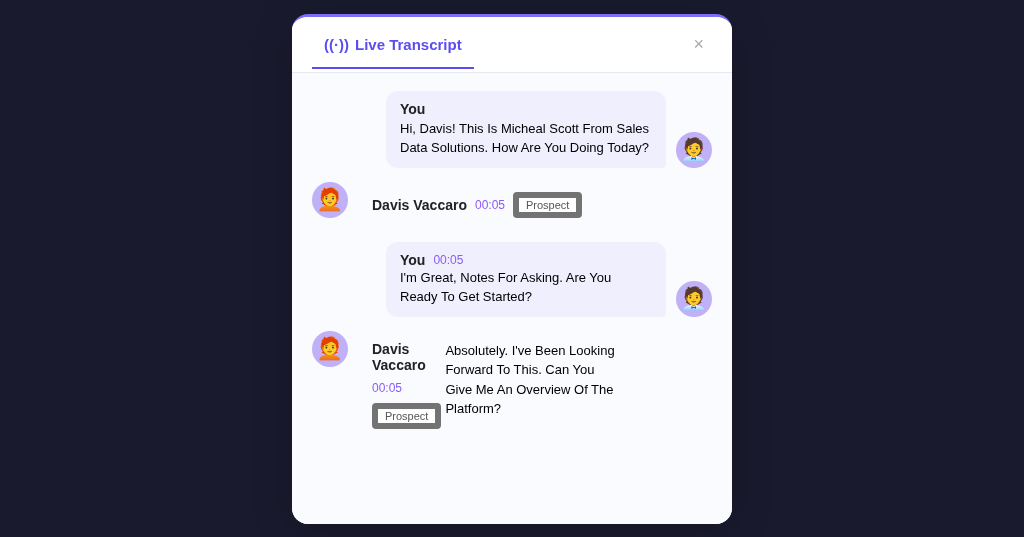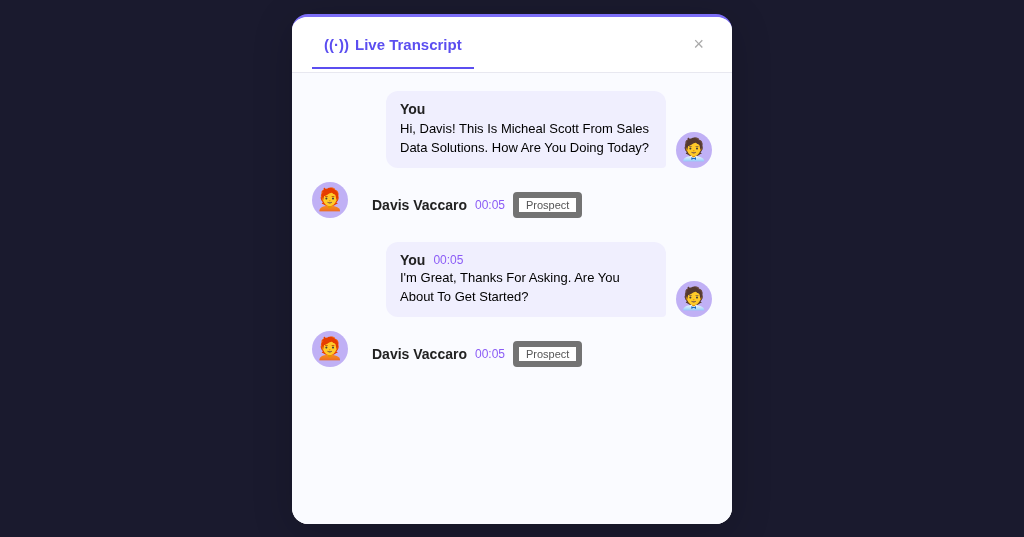--- a/index.html
+++ b/index.html
@@ -225,31 +225,32 @@
 
     <div class="message-block you">
       <div class="avatar">
         <span class="avatar-emoji">🧑‍💼</span>
       </div>
       <div class="you-bubble">
         <div class="message-header">
           <span class="speaker-name">You</span>
           <span class="timestamp">00:05</span>
         </div>
-        <span class="message-text">I'm Great, Thanks For Asking. Are You About To Get Started?</span>
+        <span class="message-text">I'm Great, Notes For Asking. Are You Ready To Get Started?</span>
       </div>
     </div>
 
     <div class="message-block other">
       <div class="avatar">
         <span class="avatar-emoji">🧑‍🦰</span>
       </div>
       <div class="message-bubble">
         <div class="message-header">
           <span class="speaker-name">Davis Vaccaro</span>
           <span class="timestamp">00:05</span>
           <span class="badge">Prospect</span>
         </div>
+        <span class="message-text">Absolutely. I've Been Looking Forward To This. Can You Give Me An Overview Of The Platform?</span>
       </div>
     </div>
 
   </div>
 </div>
 
 </body></html>

